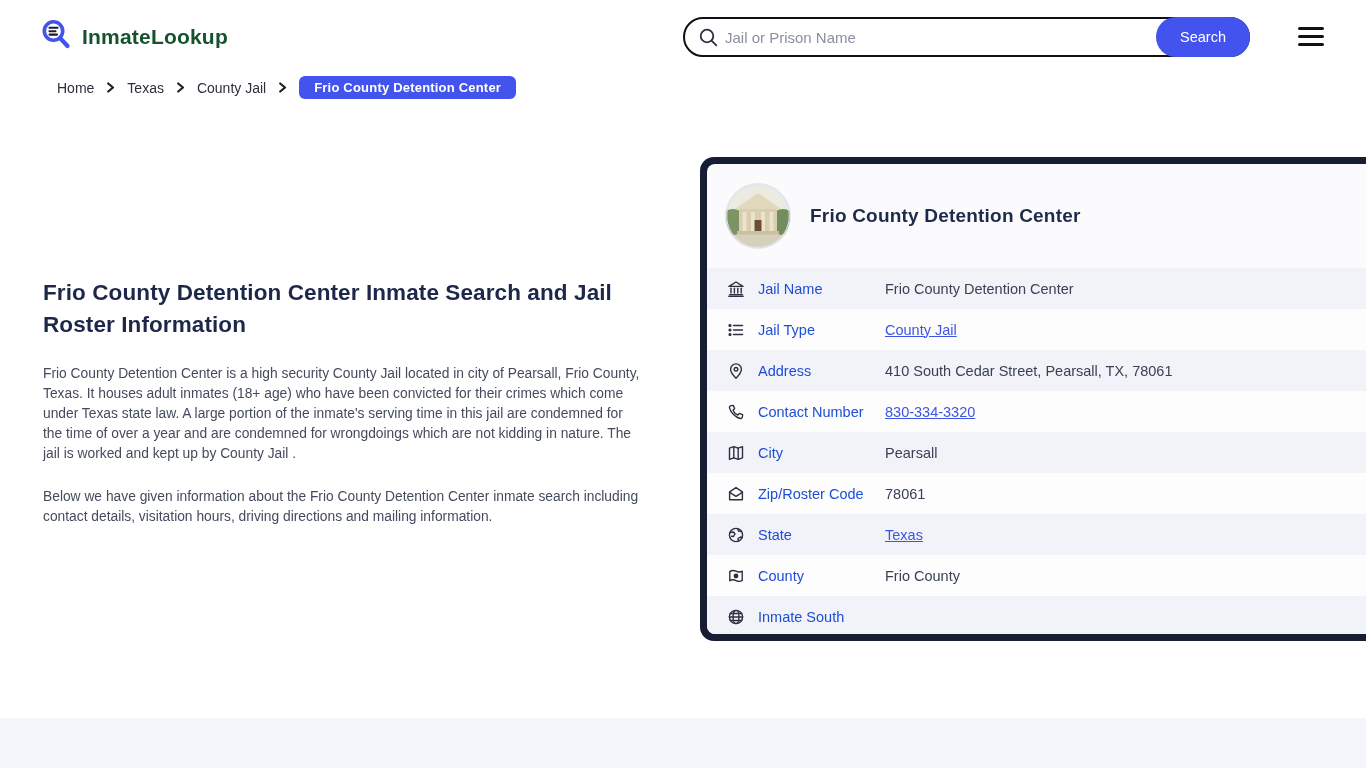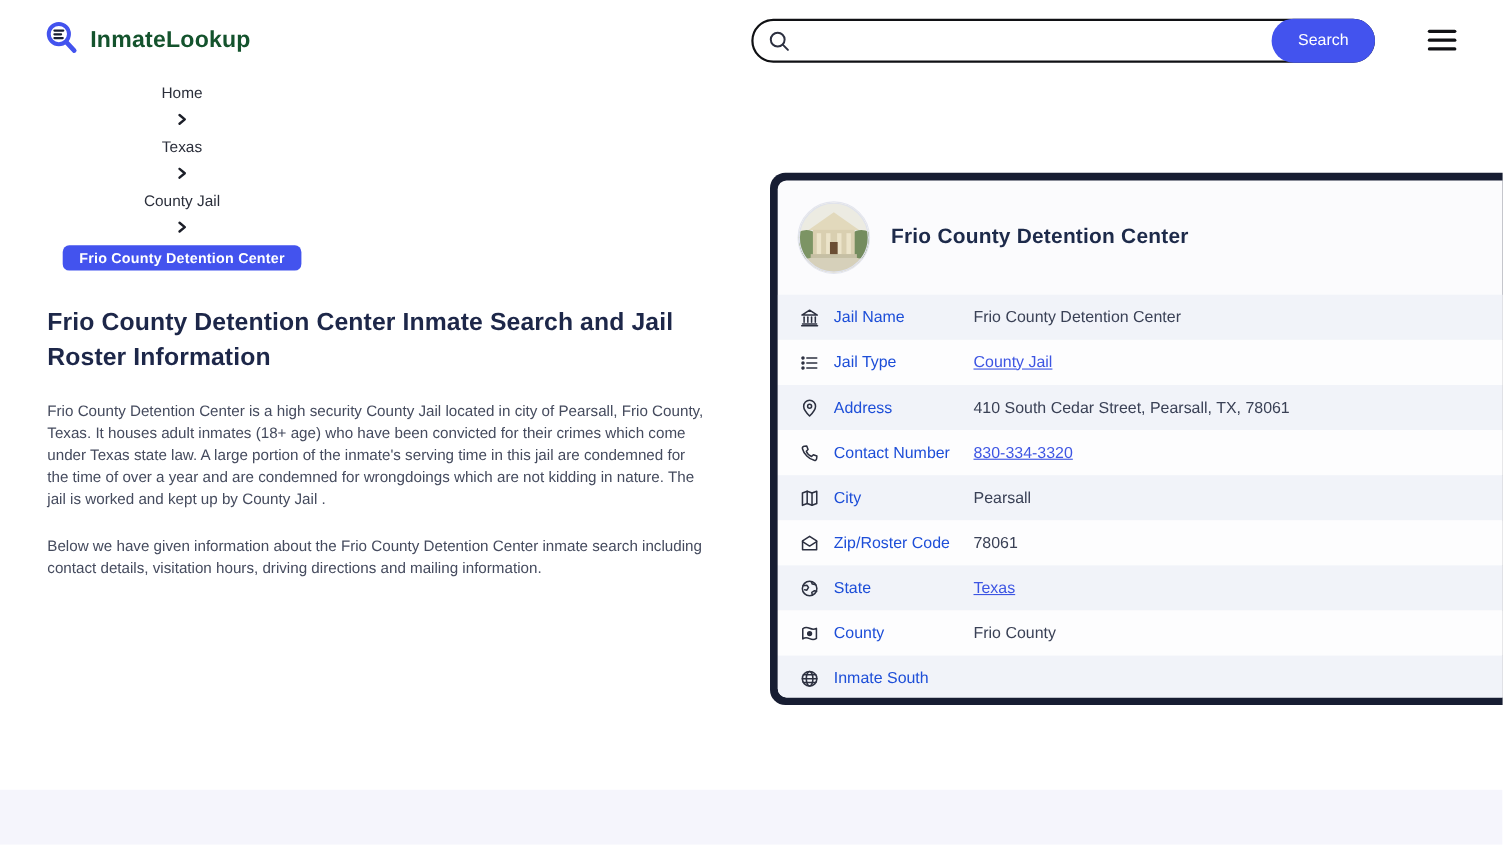--- a/index.html
+++ b/index.html
@@ -19,21 +19,21 @@
                   font-family:"Liberation Sans",sans-serif; }
   .search-input::placeholder { color:#8b90a0; }
   .search-btn { position:absolute; right:-2px; top:-2px; height:40px; width:94px;
                 background:#4353ee; color:#fff; border:none; border-radius:22px;
                 font-size:14.5px; font-weight:400; cursor:pointer;
                 font-family:"Liberation Sans",sans-serif; }
   .hamburger { position:absolute; left:1298px; top:27px; width:26px; height:20px; cursor:pointer; }
   .hamburger span { display:block; height:2.6px; background:#101114; border-radius:2px; margin-bottom:5.6px; }
 
   
-  .breadcrumb { position:absolute; left:57px; top:76px; display:flex; align-items:center; gap:11px;flex-direction:column; }
+  .breadcrumb { position:absolute; left:57px; top:76px; display:flex; align-items:center; gap:11px; }
   .crumb { font-size:14px; color:#2b2f3b; cursor:pointer; }
   .crumb-sep { display:flex; align-items:center; }
   .crumb-pill { background:#4353ee; color:#fff; font-size:13px; font-weight:700;
                 padding:4px 15px; border-radius:6px; letter-spacing:.2px; }
 
   
   .article { position:absolute; left:43px; top:277px; width:600px; }
   .article h1 { font-size:22.5px; line-height:32px; color:#1d2749; font-weight:700;
                 letter-spacing:.1px; width:575px; }
   .article p { margin-top:23px; font-size:13.8px; line-height:20px; color:#454b5e; }
@@ -75,20 +75,21 @@
   <span class="logo-text">InmateLookup</span>
 </div>
 
 <div class="search-wrap">
   <span class="search-icon">
     <svg width="21" height="21" viewBox="0 0 21 21" class="stroke" style="stroke-width:1.8">
       <circle cx="9" cy="9" r="6.3"></circle>
         <line x1="13.8" y1="13.8" x2="18.3" y2="18.3"></line>
     </svg>
   </span>
+  <input class="search-input" type="text" placeholder="Jail or Prison Name" style="">
   <button class="search-btn">Search</button>
 </div>
 
 <div class="hamburger">
   <span></span>
     <span></span>
     <span></span>
 </div>
 
 <div class="breadcrumb">

